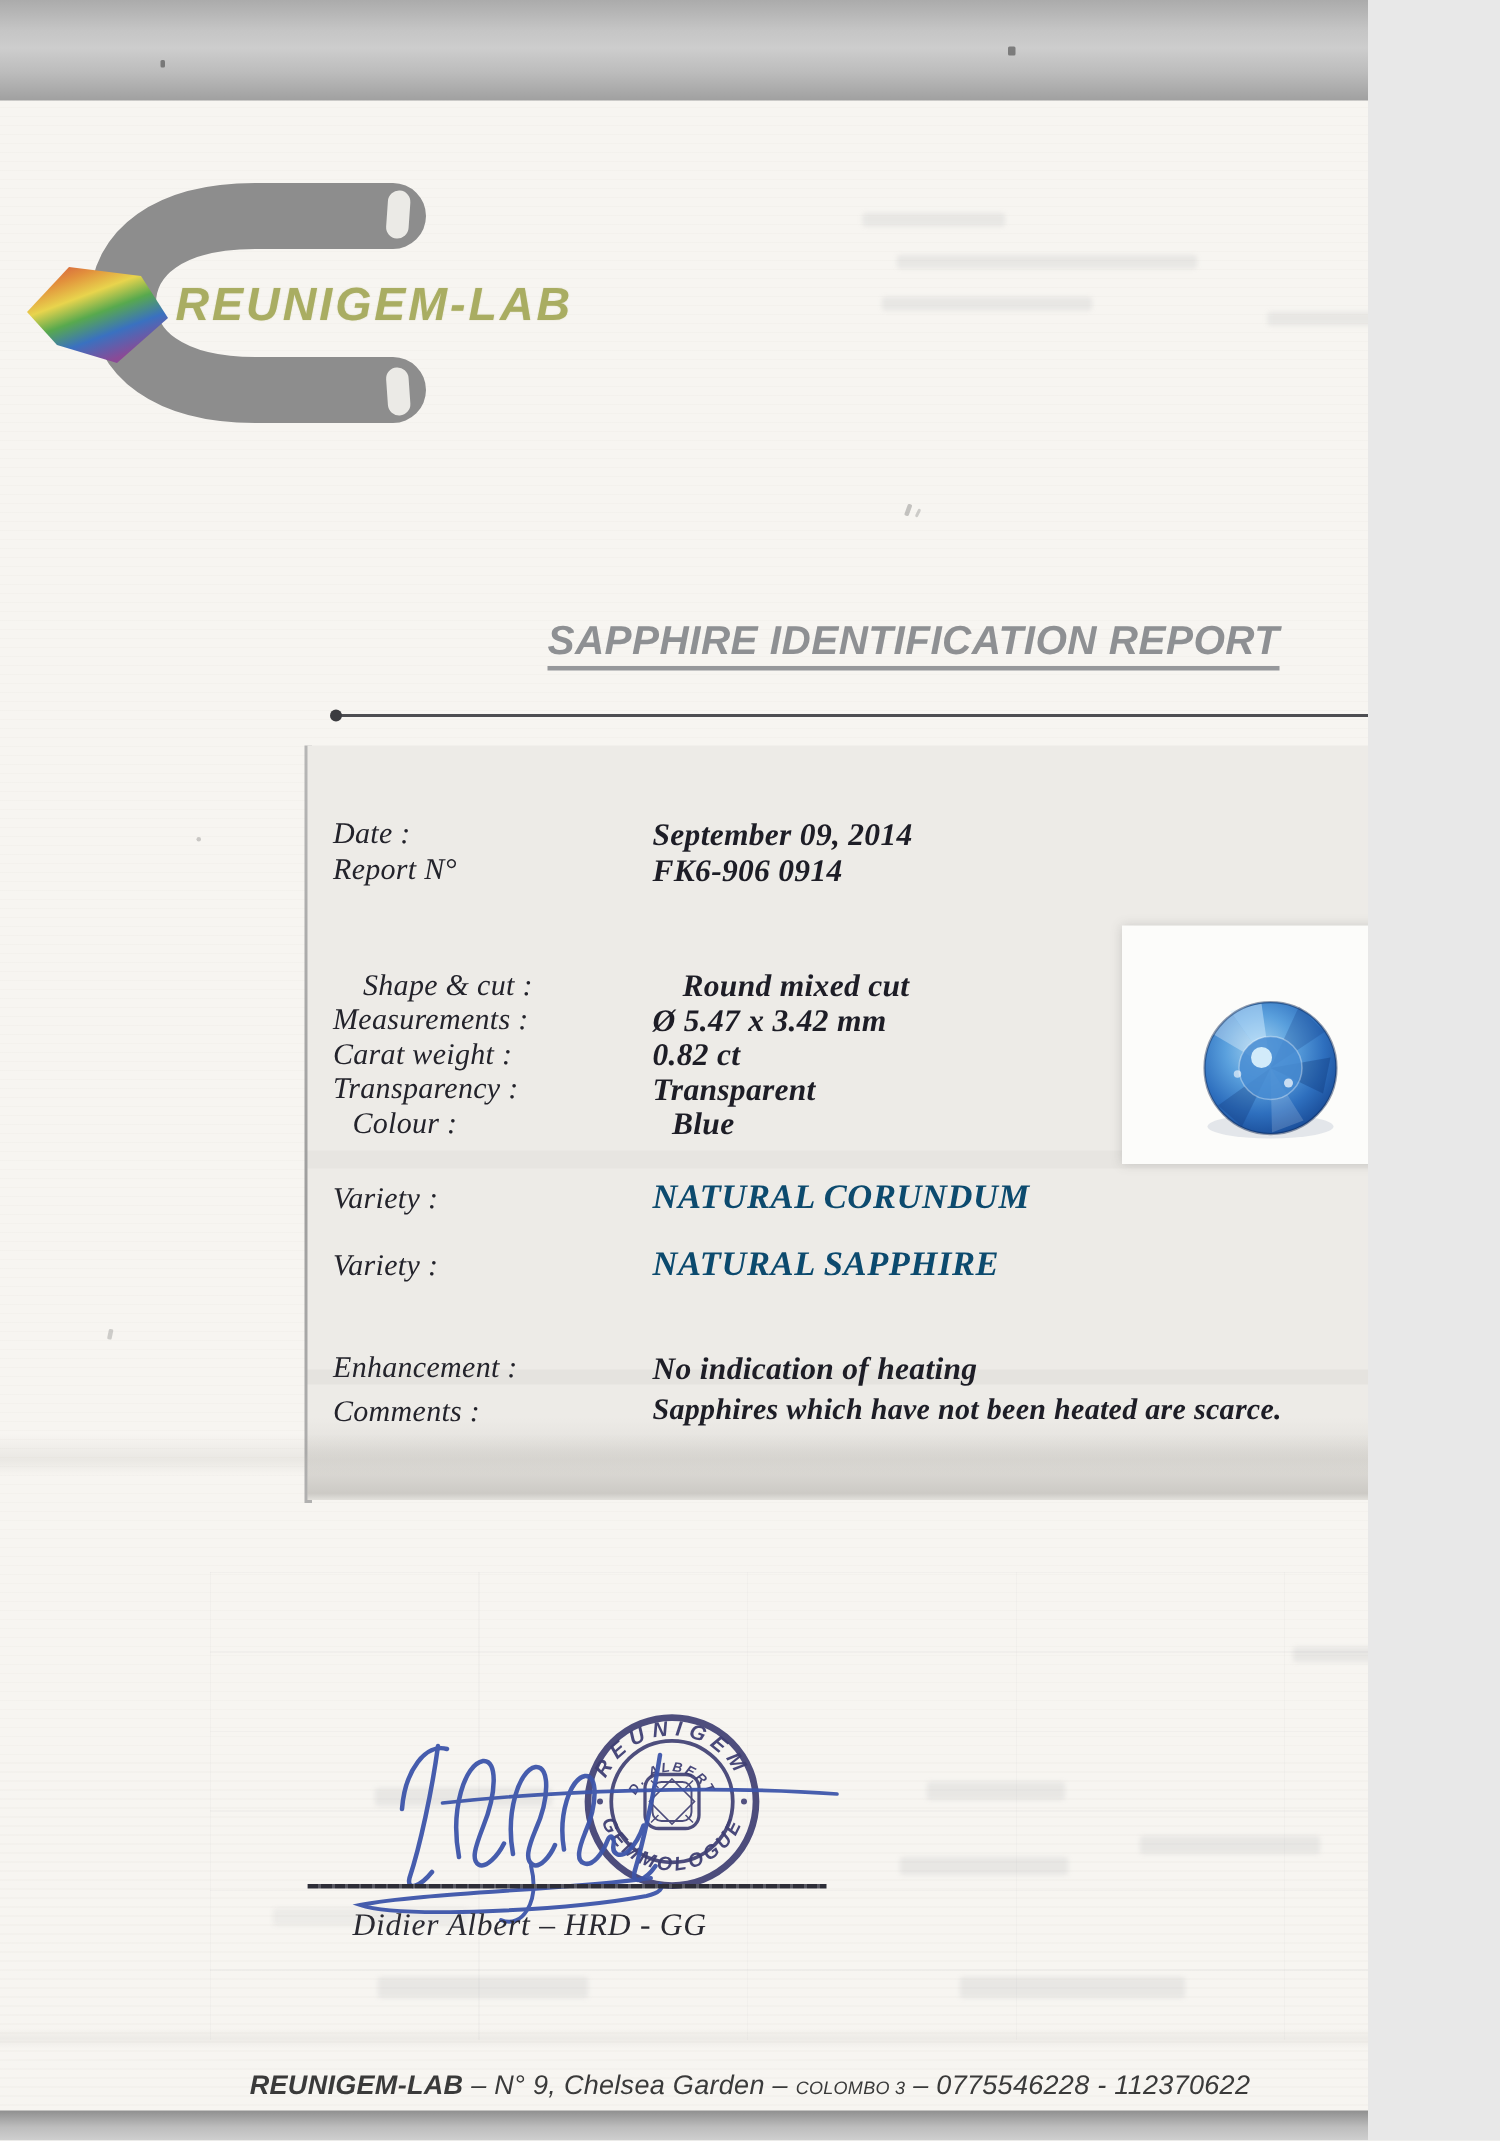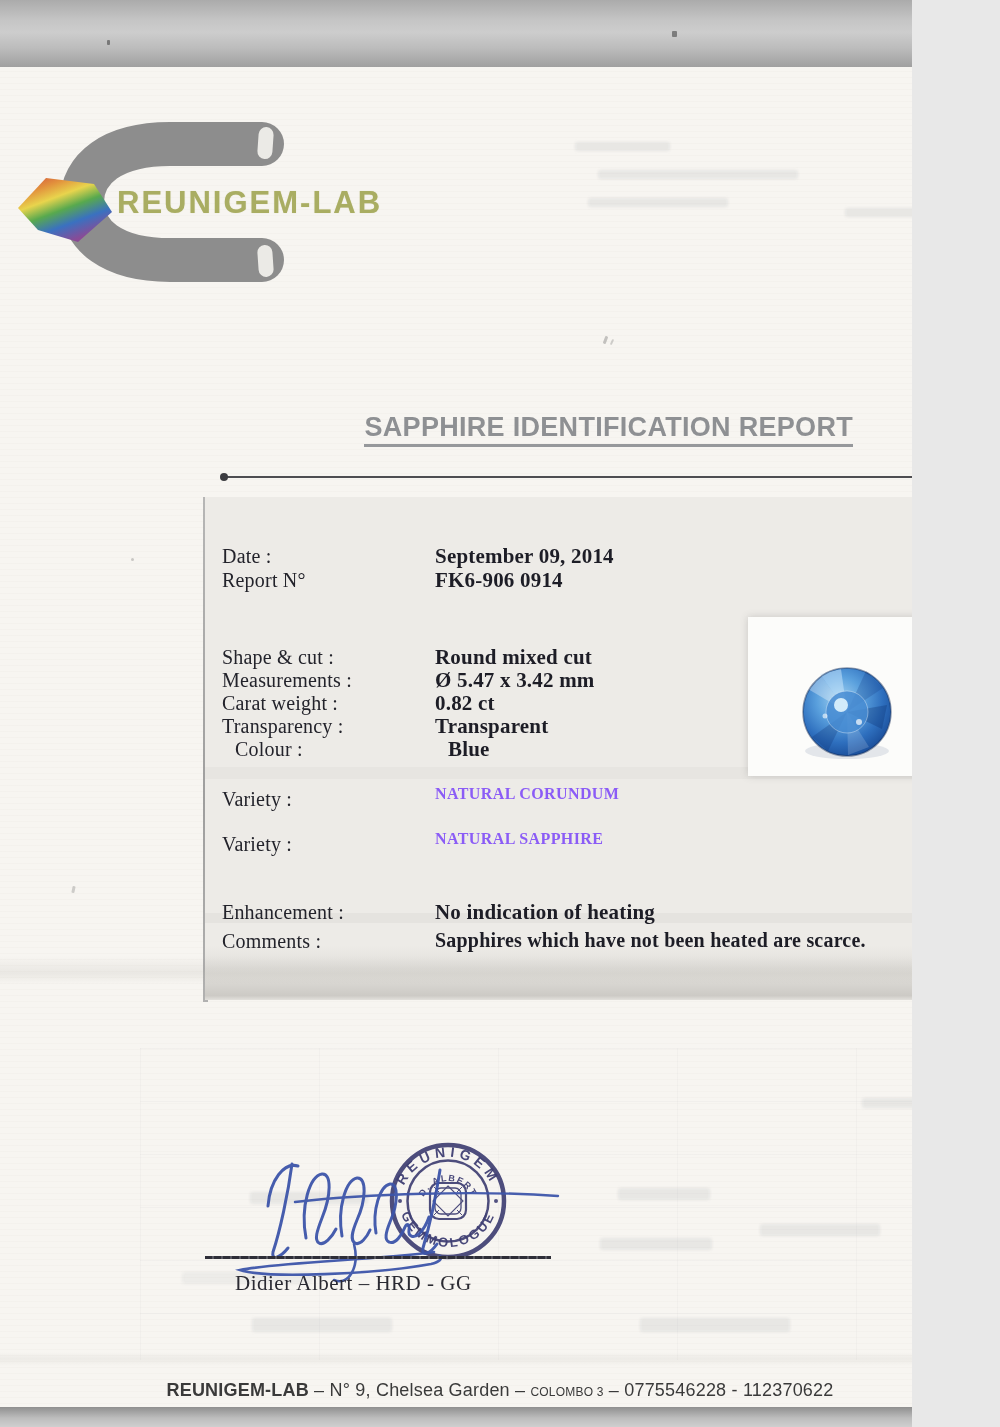--- a/index.html
+++ b/index.html
@@ -1,20 +1,21 @@
 <!DOCTYPE html>
 <html><head>
 <meta charset="utf-8">
 <style>
   * { margin:0; padding:0; box-sizing:border-box; }
   body { background:#e8e8e8; font-family:"Liberation Sans", sans-serif; }
   .page {
     position:relative; width:912px; height:1427px; overflow:hidden;
     background:#f7f5f1;
     background-image: repeating-linear-gradient(0deg, rgba(255,255,255,0) 0 5px, rgba(214,210,202,0.10) 5px 6px);
+    font-style: italic;
   }
   
   .scan-band-top { position:absolute; left:0; top:0; width:1000px; height:67px;
     background:linear-gradient(180deg,#ababab 0%,#c5c5c5 30%,#cdcdcd 48%,#bcbcbc 72%,#a0a0a0 100%); }
   .scan-band-bottom { position:absolute; left:0; top:1407px; width:1000px; height:20px;
     background:linear-gradient(180deg,#8f8f8f 0%,#bdbdbd 55%,#cfcfcf 100%); }
   .speck { position:absolute; background:rgba(60,60,60,0.55); border-radius:1px; }
 
   
   .logo-mark { position:absolute; left:52px; top:114px; }
@@ -39,23 +40,23 @@
   .box-shade-bottom { position:absolute; left:0; bottom:0; width:100%; height:55px;
     background:linear-gradient(180deg, rgba(0,0,0,0) 0%, rgba(148,145,138,0.18) 60%, rgba(120,117,110,0.28) 92%, rgba(150,147,140,0.12) 100%); }
   .box-shade-band1 { position:absolute; left:0; top:270px; width:100%; height:12px; background:rgba(0,0,0,0.025); }
   .box-shade-band2 { position:absolute; left:0; top:416px; width:100%; height:10px; background:rgba(0,0,0,0.03); }
 
   .row { position:absolute; left:17px; width:725px; height:26px;
     font-family:"Liberation Serif", serif; font-size:20px; color:#23232b; }
   .row .lbl { position:absolute; left:0; top:0; letter-spacing:0.2px; }
   .row .val { position:absolute; left:213px; top:-1px; font-weight:bold; font-size:21px; width:510px;
     color:#1d1d26; letter-spacing:0.2px; }
-  .row .val.accent { color:#8b5cf6; font-size:16px; letter-spacing:0.4px; top:-3px; }
+  .row .val.accent { color:#0c4a6e; font-size:23px; letter-spacing:0.4px; top:-3px; }
   .r-date   { top:48px; }  .r-report { top:72px; }
-  .r-shape  { top:149px; } .r-meas   { top:172px; } .r-carat { top:195px; }
+  .r-shape  { top:149px;margin-left:20px; } .r-meas   { top:172px; } .r-carat { top:195px; }
   .r-transp { top:218px; } .r-colour { top:241px;margin-left:13px; }
   .r-species { top:291px; } .r-variety { top:336px; } .r-enh { top:404px; } .r-comm { top:433px; }
   .r-comm .val { font-size:20px; }
 
   
   .gem-photo { position:absolute; left:748px; top:617px; width:201px; height:159px;
     background:#fcfcfa; box-shadow:0 0 7px rgba(90,90,90,0.25); }
 
   
   .crease { position:absolute; left:0; width:1000px; pointer-events:none; }

